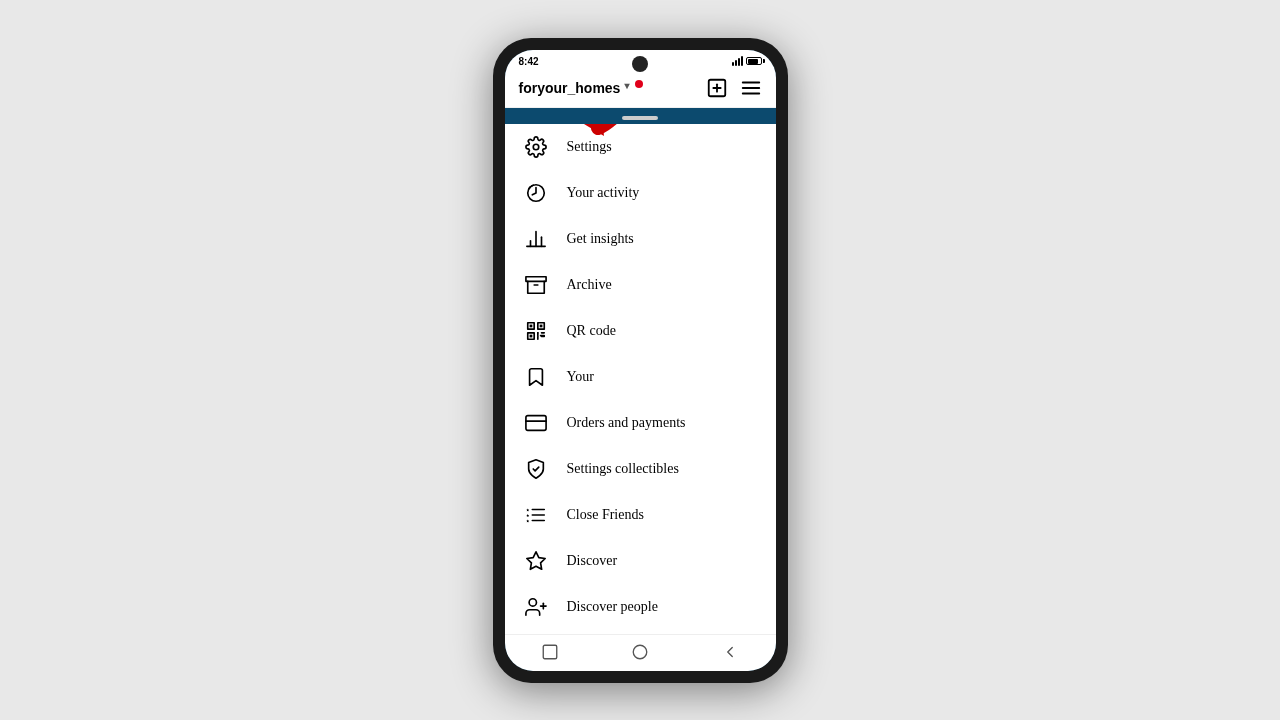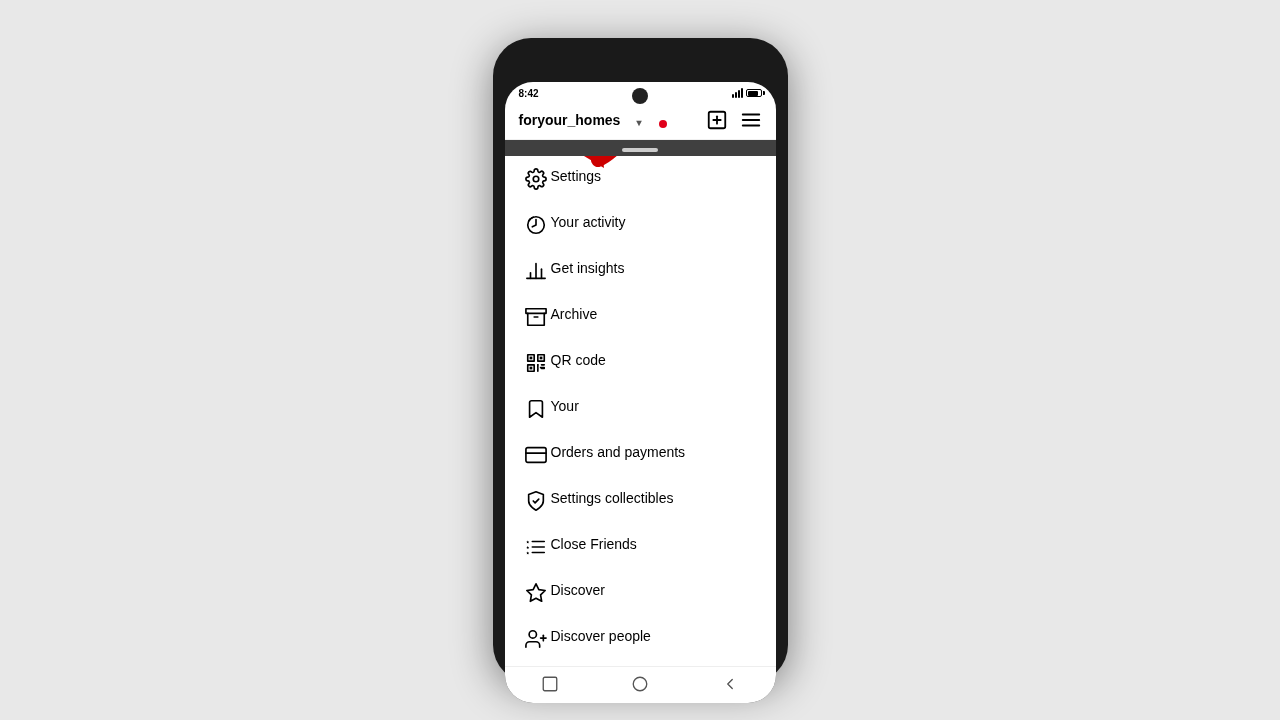--- a/index.html
+++ b/index.html
@@ -19,27 +19,26 @@
       background: #1a1a1a;
       border-radius: 38px;
       padding: 12px;
       box-shadow: 0 8px 40px rgba(0,0,0,0.45);
       position: relative;
     }
 
     .phone-inner {
       width: 100%;
       height: 100%;
-      background: #404040;
+      background: #0c4a6e;
       border-radius: 28px;
       overflow: hidden;
       display: flex;
       flex-direction: column;
       position: relative;
-      margin-top: 32px;
     }
 
     
     .status-bar {
       background: #fff;
       padding: 6px 14px 2px;
       display: flex;
       justify-content: space-between;
       align-items: center;
       font-size: 10px;
@@ -73,22 +72,22 @@
       padding: 8px 14px;
       border-bottom: 1px solid #f0f0f0;
       background: #fff;
     }
 
     .ig-username {
       font-size: 14px;
       font-weight: 700;
       color: #000;
       display: flex;
-      align-items: flex-end;
-      gap: 16px;
+      align-items: flex-start;
+      gap: 4px;
     }
 
     .ig-username .chevron {
       font-size: 10px;
       color: #555;
     }
 
     .red-dot {
       width: 8px;
       height: 8px;
@@ -124,25 +123,26 @@
     
     .menu-list {
       flex: 1;
       overflow-y: auto;
       background: #fff;
       padding: 0 0 8px;
     }
 
     .menu-item {
       display: flex;
-      align-items: flex-start;
-      gap: 4px;
+      align-items: center;
+      gap: 20px;
       padding: 12px 20px;
       cursor: pointer;
       transition: background 0.15s;
+      font-family: Liberation Serif, serif;
     }
 
     .menu-icon {
       width: 22px;
       height: 22px;
       display: flex;
       align-items: center;
       justify-content: center;
       flex-shrink: 0;
     }

